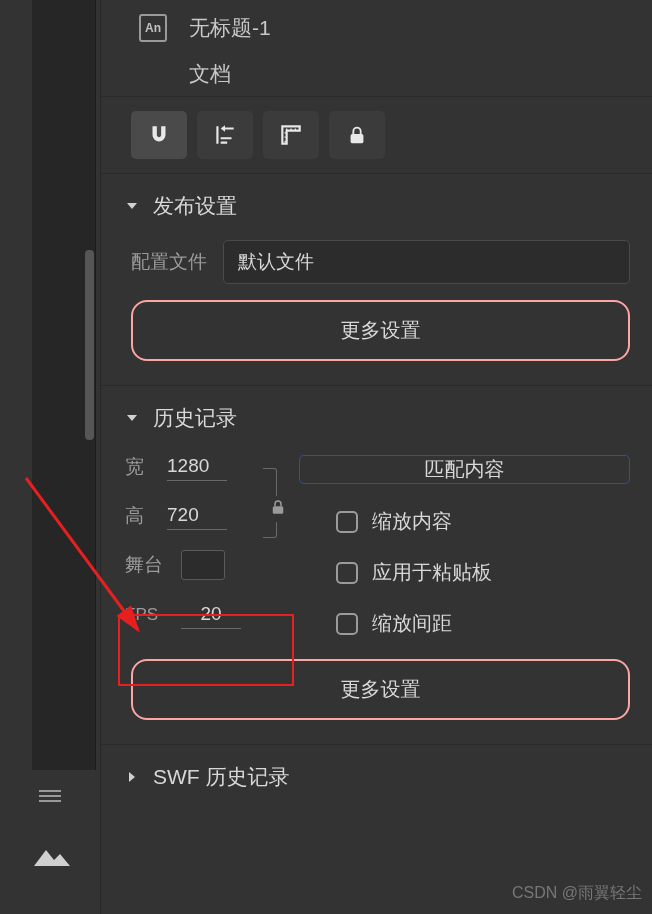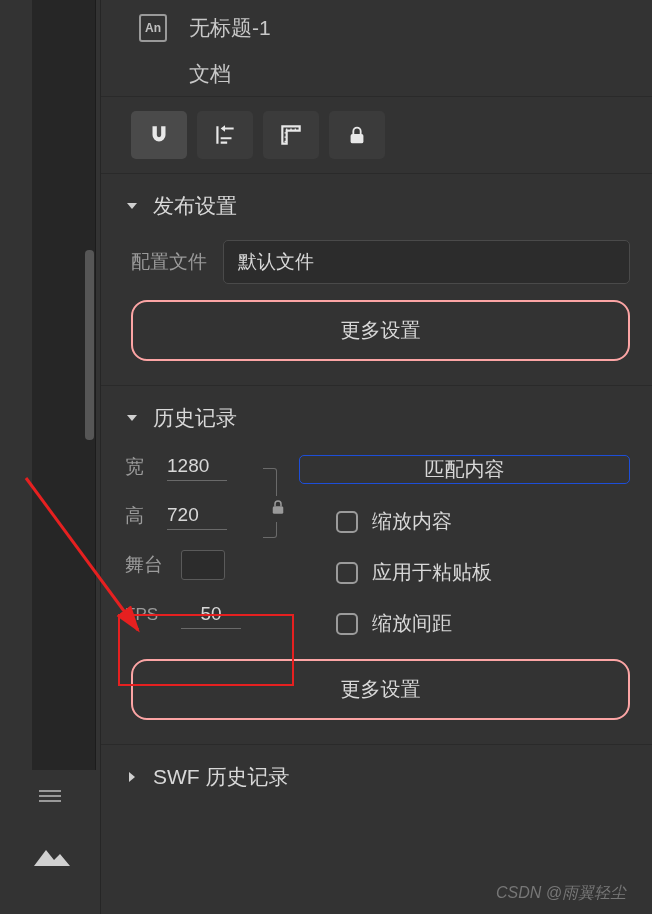--- a/index.html
+++ b/index.html
@@ -284,25 +284,24 @@
     }
     .color-swatch {
       width: 44px;
       height: 30px;
       background: #fafafa;
       border: 1px solid #5a5a5a;
       border-radius: 3px;
     }
     .watermark {
       position: absolute;
-      right: 26px;
+      right: 10px;
       bottom: 10px;
       font-size: 16px;
       color: #777;
-      font-style: italic;
     }
     .doc-right{
       display:flex;
       gap:22px;
       margin-top:8px;
     }
   </style>
 </head>
 <body>
 
@@ -393,21 +392,21 @@
         <div class="dim-row">
           <span class="label-sm">高</span>
           <span class="val">720</span>
         </div>
         <div class="dim-row">
           <span class="label-sm" style="min-width:42px;">舞台</span>
           <div class="color-swatch" style="background:#2c2c2c;border:1px solid #5a5a5a;"></div>
         </div>
         <div class="dim-row">
           <span class="label-sm" style="min-width:42px;font-size:17px;">FPS</span>
-          <span class="val" style="text-align:center;">50</span>
+          <span class="val" style="text-align:center;">20</span>
         </div>
       </div>
 
       <div class="lock-col">
         <div class="link-line">
           <span class="link-lock">
             <svg width="18" height="18" viewBox="0 0 24 24">
                 <rect x="5" y="11" width="14" height="10" rx="2" fill="#9a9a9a"></rect>
                 <path d="M8 11V8a4 4 0 0 1 8 0v3" fill="none" stroke="#9a9a9a" stroke-width="2"></path>
               </svg>

